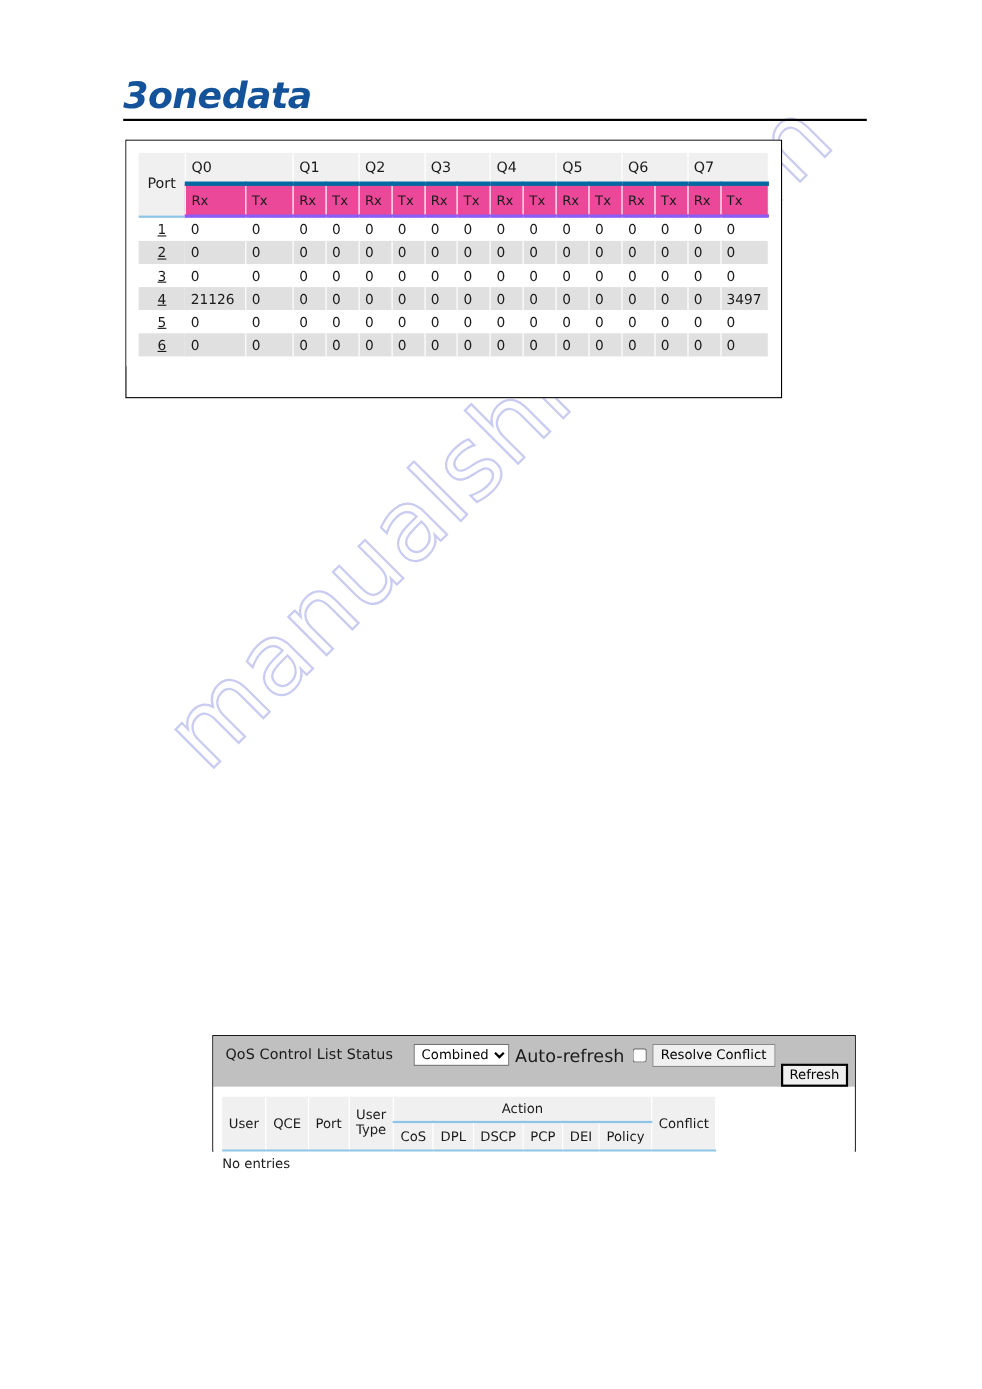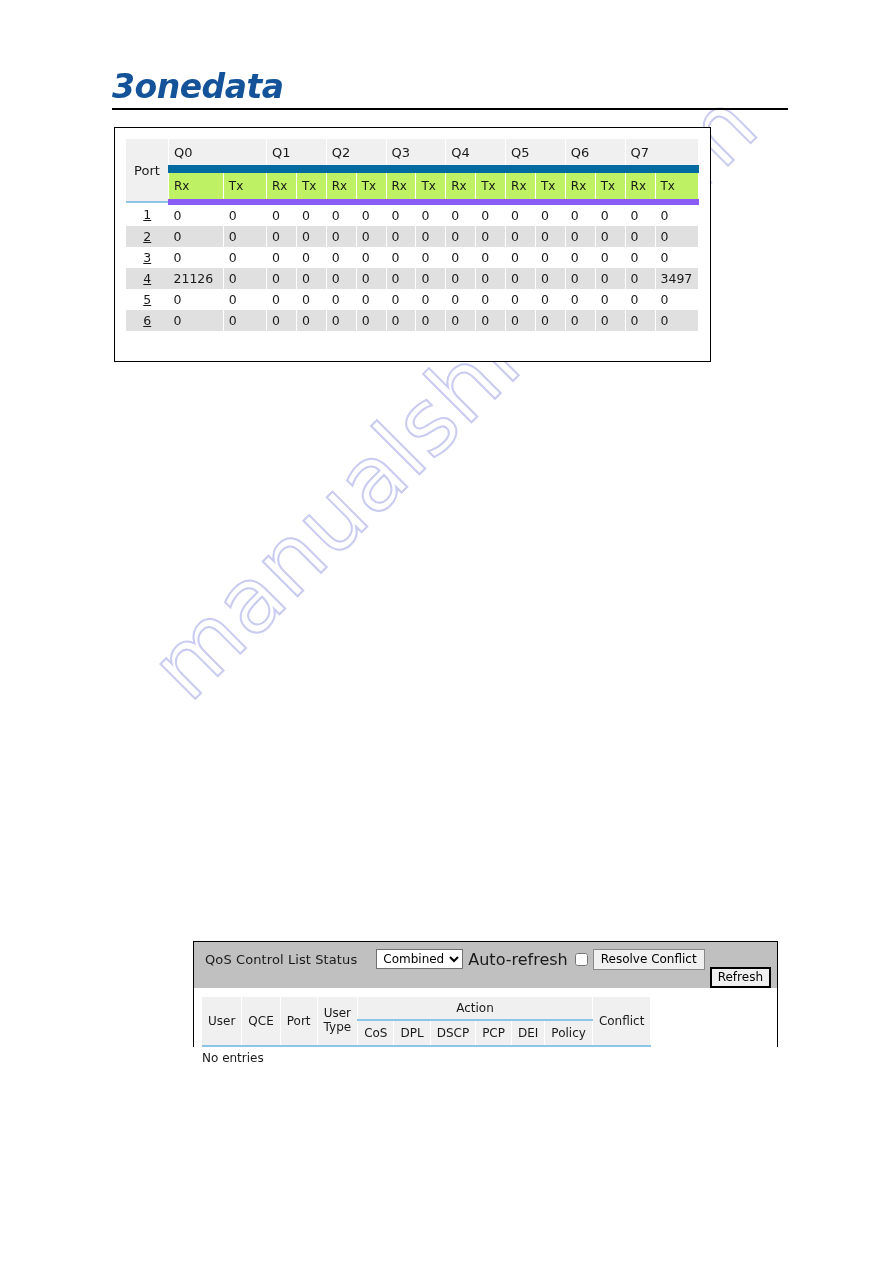--- a/index.html
+++ b/index.html
@@ -126,33 +126,33 @@
     text-align: center;
     vertical-align: middle;
     font-weight: 400;
     height: 52px;
     width: 44px;
     font-size: 13px;
     color: #1a1a1a;
   }
   .hdr-q {
     background: #f0f0f0;
-    border-bottom: 8px solid #0369a1;
+    border-bottom: 4px solid #0369a1;
     border-right: 1px solid #ffffff;
     text-align: left;
     vertical-align: middle;
     font-weight: 400;
     height: 26px;
     padding-left: 5px !important;
     font-size: 13px;
     color: #1a1a1a;
   }
   .hdr-sub {
-    background: #bef264;
-    border-bottom: 6px solid #8b5cf6;
+    background: #ec4899;
+    border-bottom: 3px solid #8b5cf6;
     border-right: 1px solid #ffffff;
     text-align: left;
     vertical-align: middle;
     font-weight: 400;
     height: 26px;
     padding-left: 5px !important;
     font-size: 12px;
     color: #1a1a1a;
   }
 

